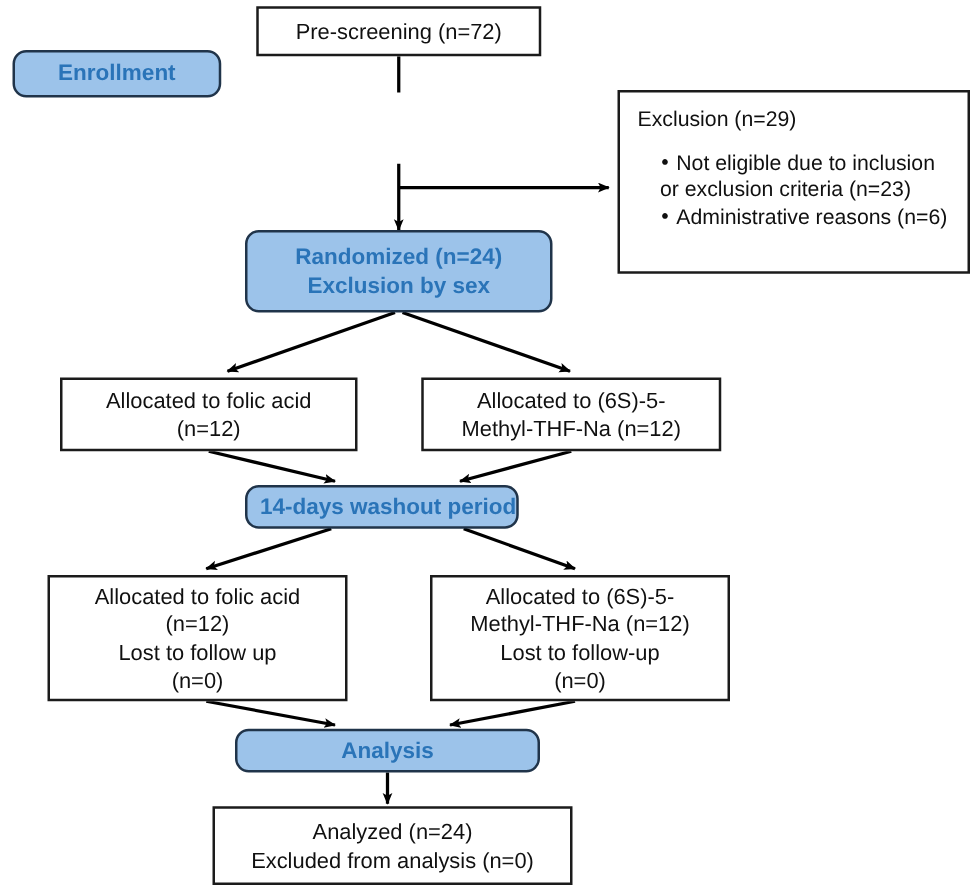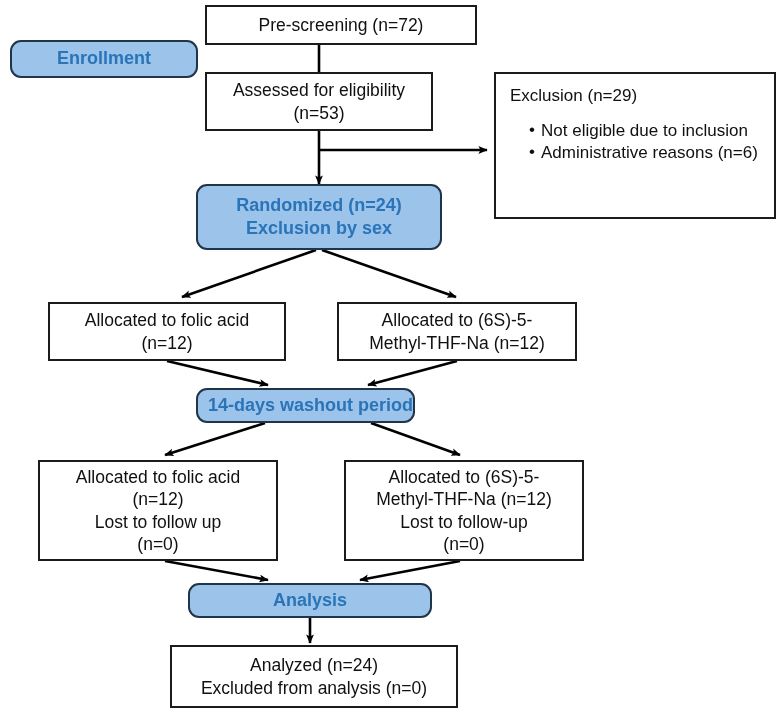--- a/index.html
+++ b/index.html
@@ -120,38 +120,35 @@
       <line x1="265" y1="423" x2="165" y2="455" marker-end="url(#ah)"></line>
       <line x1="371" y1="423" x2="460" y2="455" marker-end="url(#ah)"></line>
 
       <line x1="165" y1="561" x2="268" y2="580" marker-end="url(#ah)"></line>
       <line x1="460" y1="561" x2="360" y2="580" marker-end="url(#ah)"></line>
 
       <line x1="310" y1="618" x2="310" y2="643" marker-end="url(#ah)"></line>
     </g>
   </svg>
 
-  <div class="node stage" style="left:10px; top:40px; width:188px; height:38px;">
+  <div class="node stage" style="left:10px; top:40px; width:167px; height:38px;">
     <span class="ln">Enrollment</span>
   </div>
 
-  <div class="node plain" style="left:205px; top:5px; width:272px; height:40px;">
+  <div class="node plain" style="left:205px; top:5px; width:228px; height:40px;">
     <span class="ln">Pre-screening (n=72)</span>
   </div>
 
-  <div class="node plain" style="left:205px; top:72px; width:228px; height:59px;">
-    <span class="ln">Assessed for eligibility</span>
-    <span class="ln">(n=53)</span>
-  </div>
 
   <div class="node plain listbox" style="left:494px; top:72px; width:282px; height:147px;">
     <span class="head">Exclusion  (n=29)</span>
     <ul>
       <li>
         <span>Not eligible due to inclusion</span>
+        <span class="cont">or exclusion criteria (n=23)</span>
       </li>
       <li>
         <span>Administrative reasons (n=6)</span>
       </li>
     </ul>
   </div>
 
   <div class="node stage two-line" style="left:196px; top:184px; width:246px; height:66px; padding:4px 0;">
     <span class="ln">Randomized (n=24)</span>
     <span class="ln">Exclusion by sex</span>

